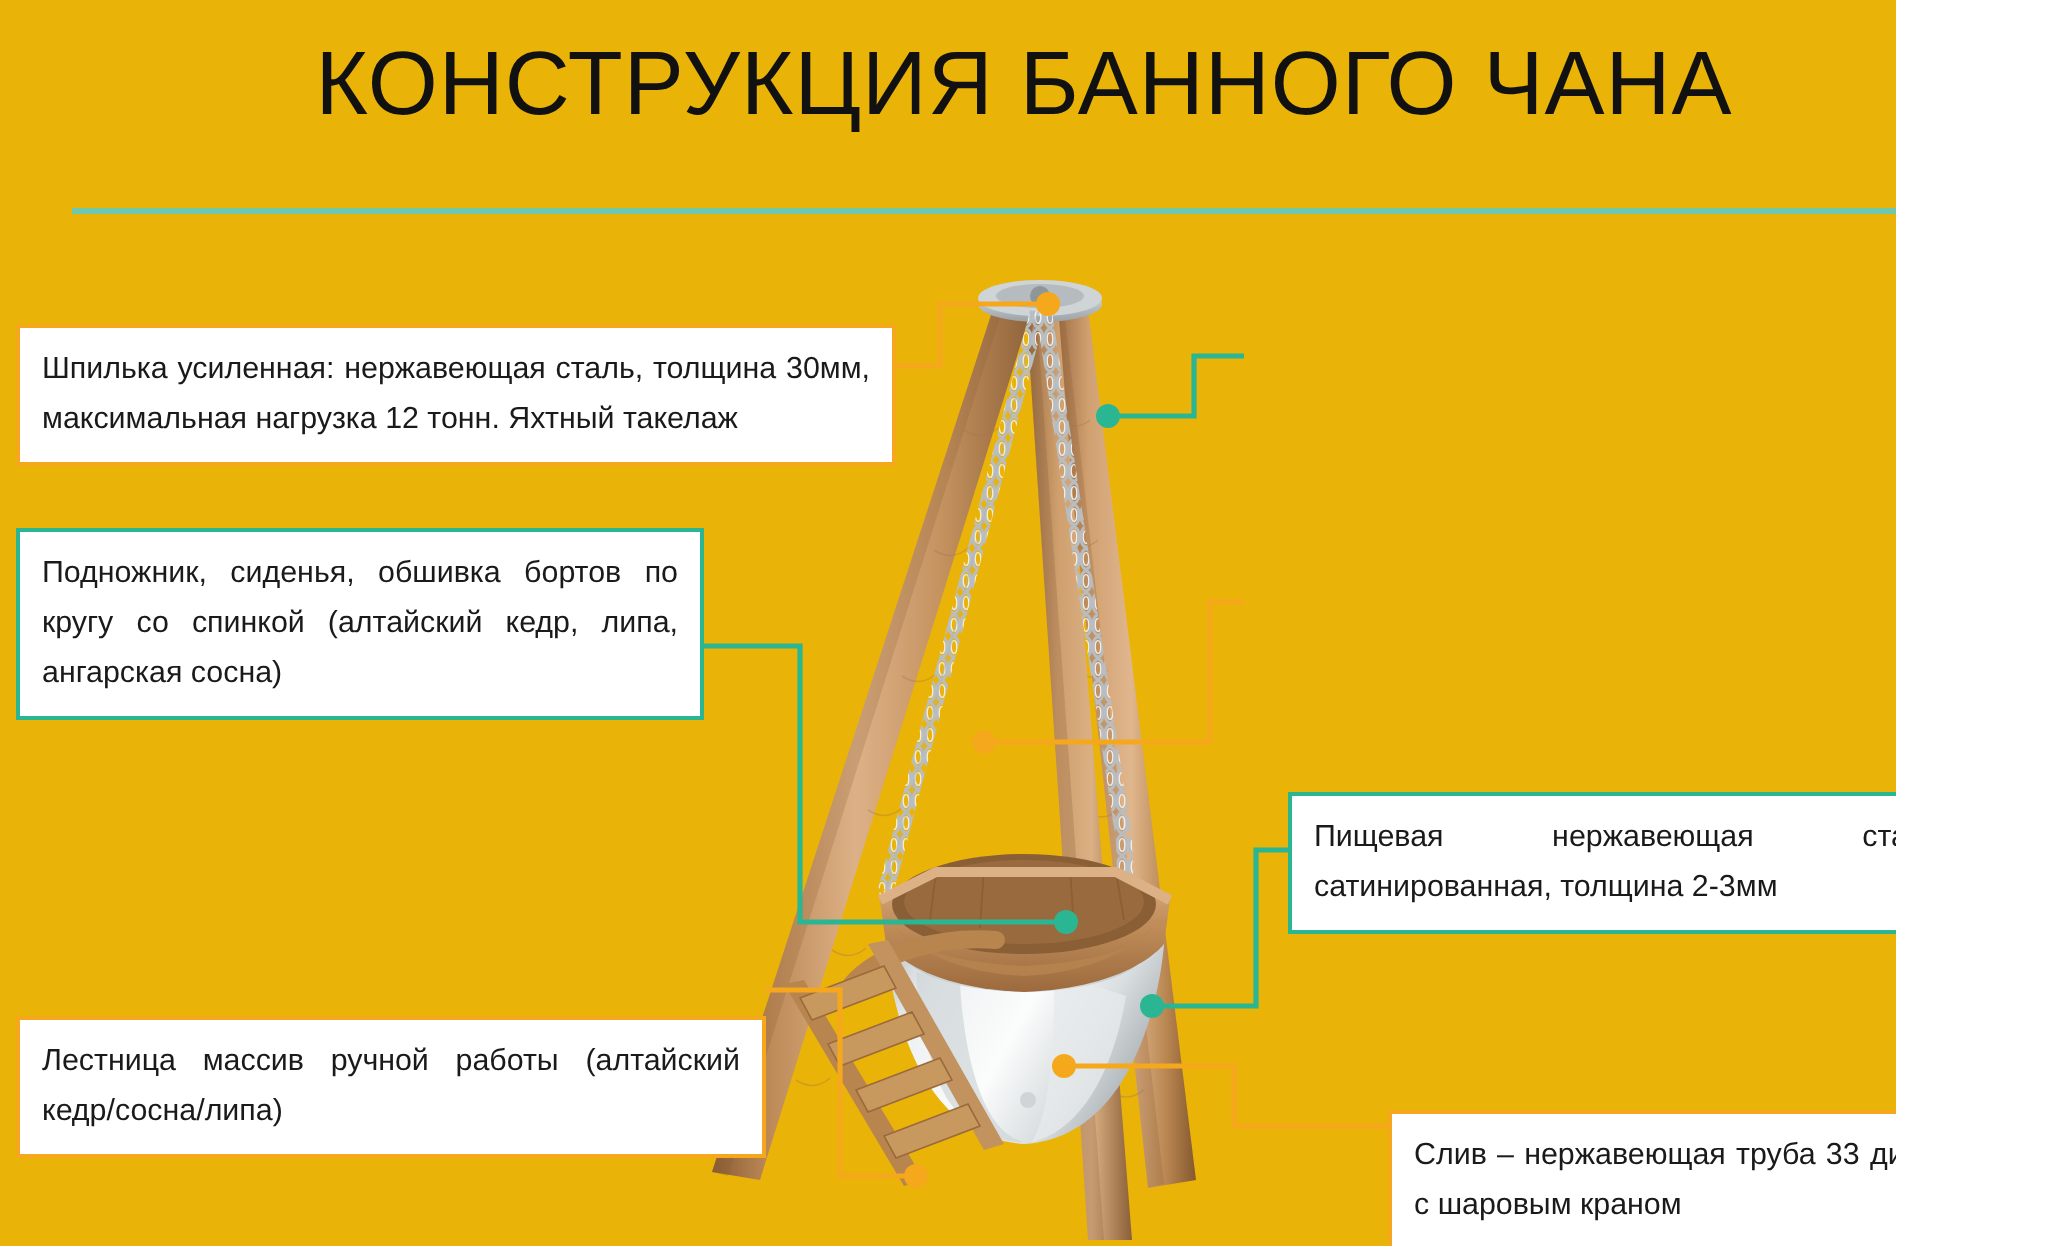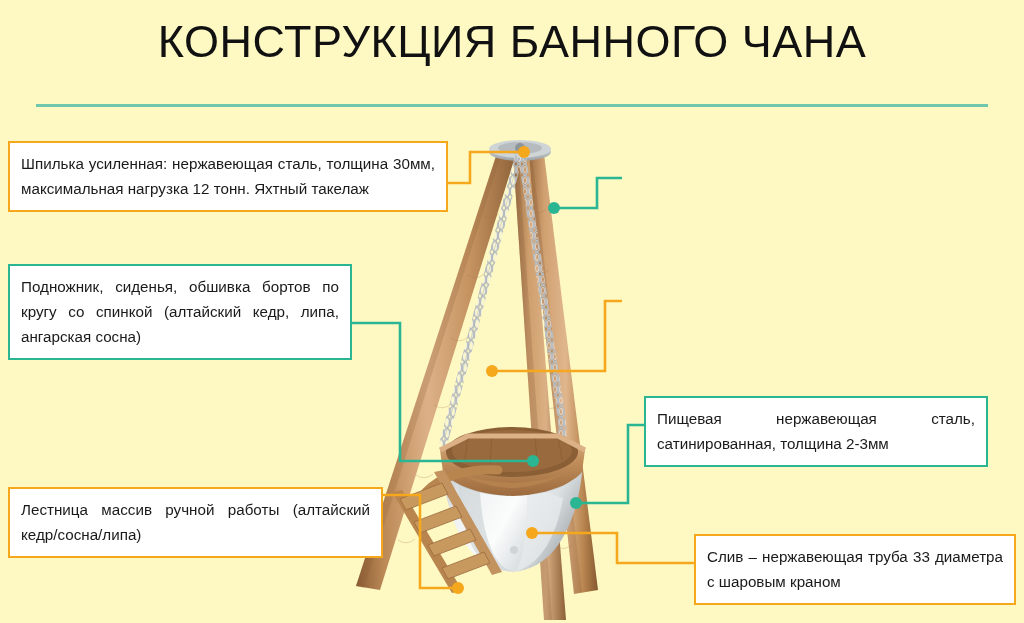--- a/index.html
+++ b/index.html
@@ -5,23 +5,23 @@
   html, body {
     margin: 0;
     padding: 0;
     background: #ffffff;
   }
   body {
     font-family: "Liberation Sans", sans-serif;
   }
   #stage {
     position: relative;
-    width: 1024px;
+    width: 948px;
     height: 623px;
-    background: #fef9c3;
+    background: #eab308;
     overflow: hidden;
   }
 
   
   #page-title {
     position: absolute;
     left: 0;
     top: 14px;
     width: 1024px;
     text-align: center;
@@ -47,21 +47,21 @@
     box-sizing: border-box;
     background: #ffffff;
     padding: 8px 11px 9px 11px;
     font-size: 15.2px;
     line-height: 25px;
     color: #1a1a1a;
     text-align: justify;
     text-justify: inter-word;
     z-index: 5;
   }
-  .callout.orange { border: 2.5px solid #f5a81c; }
+  .callout.orange { border: 2.5px solid #f5a81c; margin-top: 21px; }
   .callout.teal   { border: 2.5px solid #2bb693; }
   .callout > span { display: block; }
 
   
   #connectors {
     position: absolute;
     left: 0;
     top: 0;
     width: 1024px;
     height: 623px;

